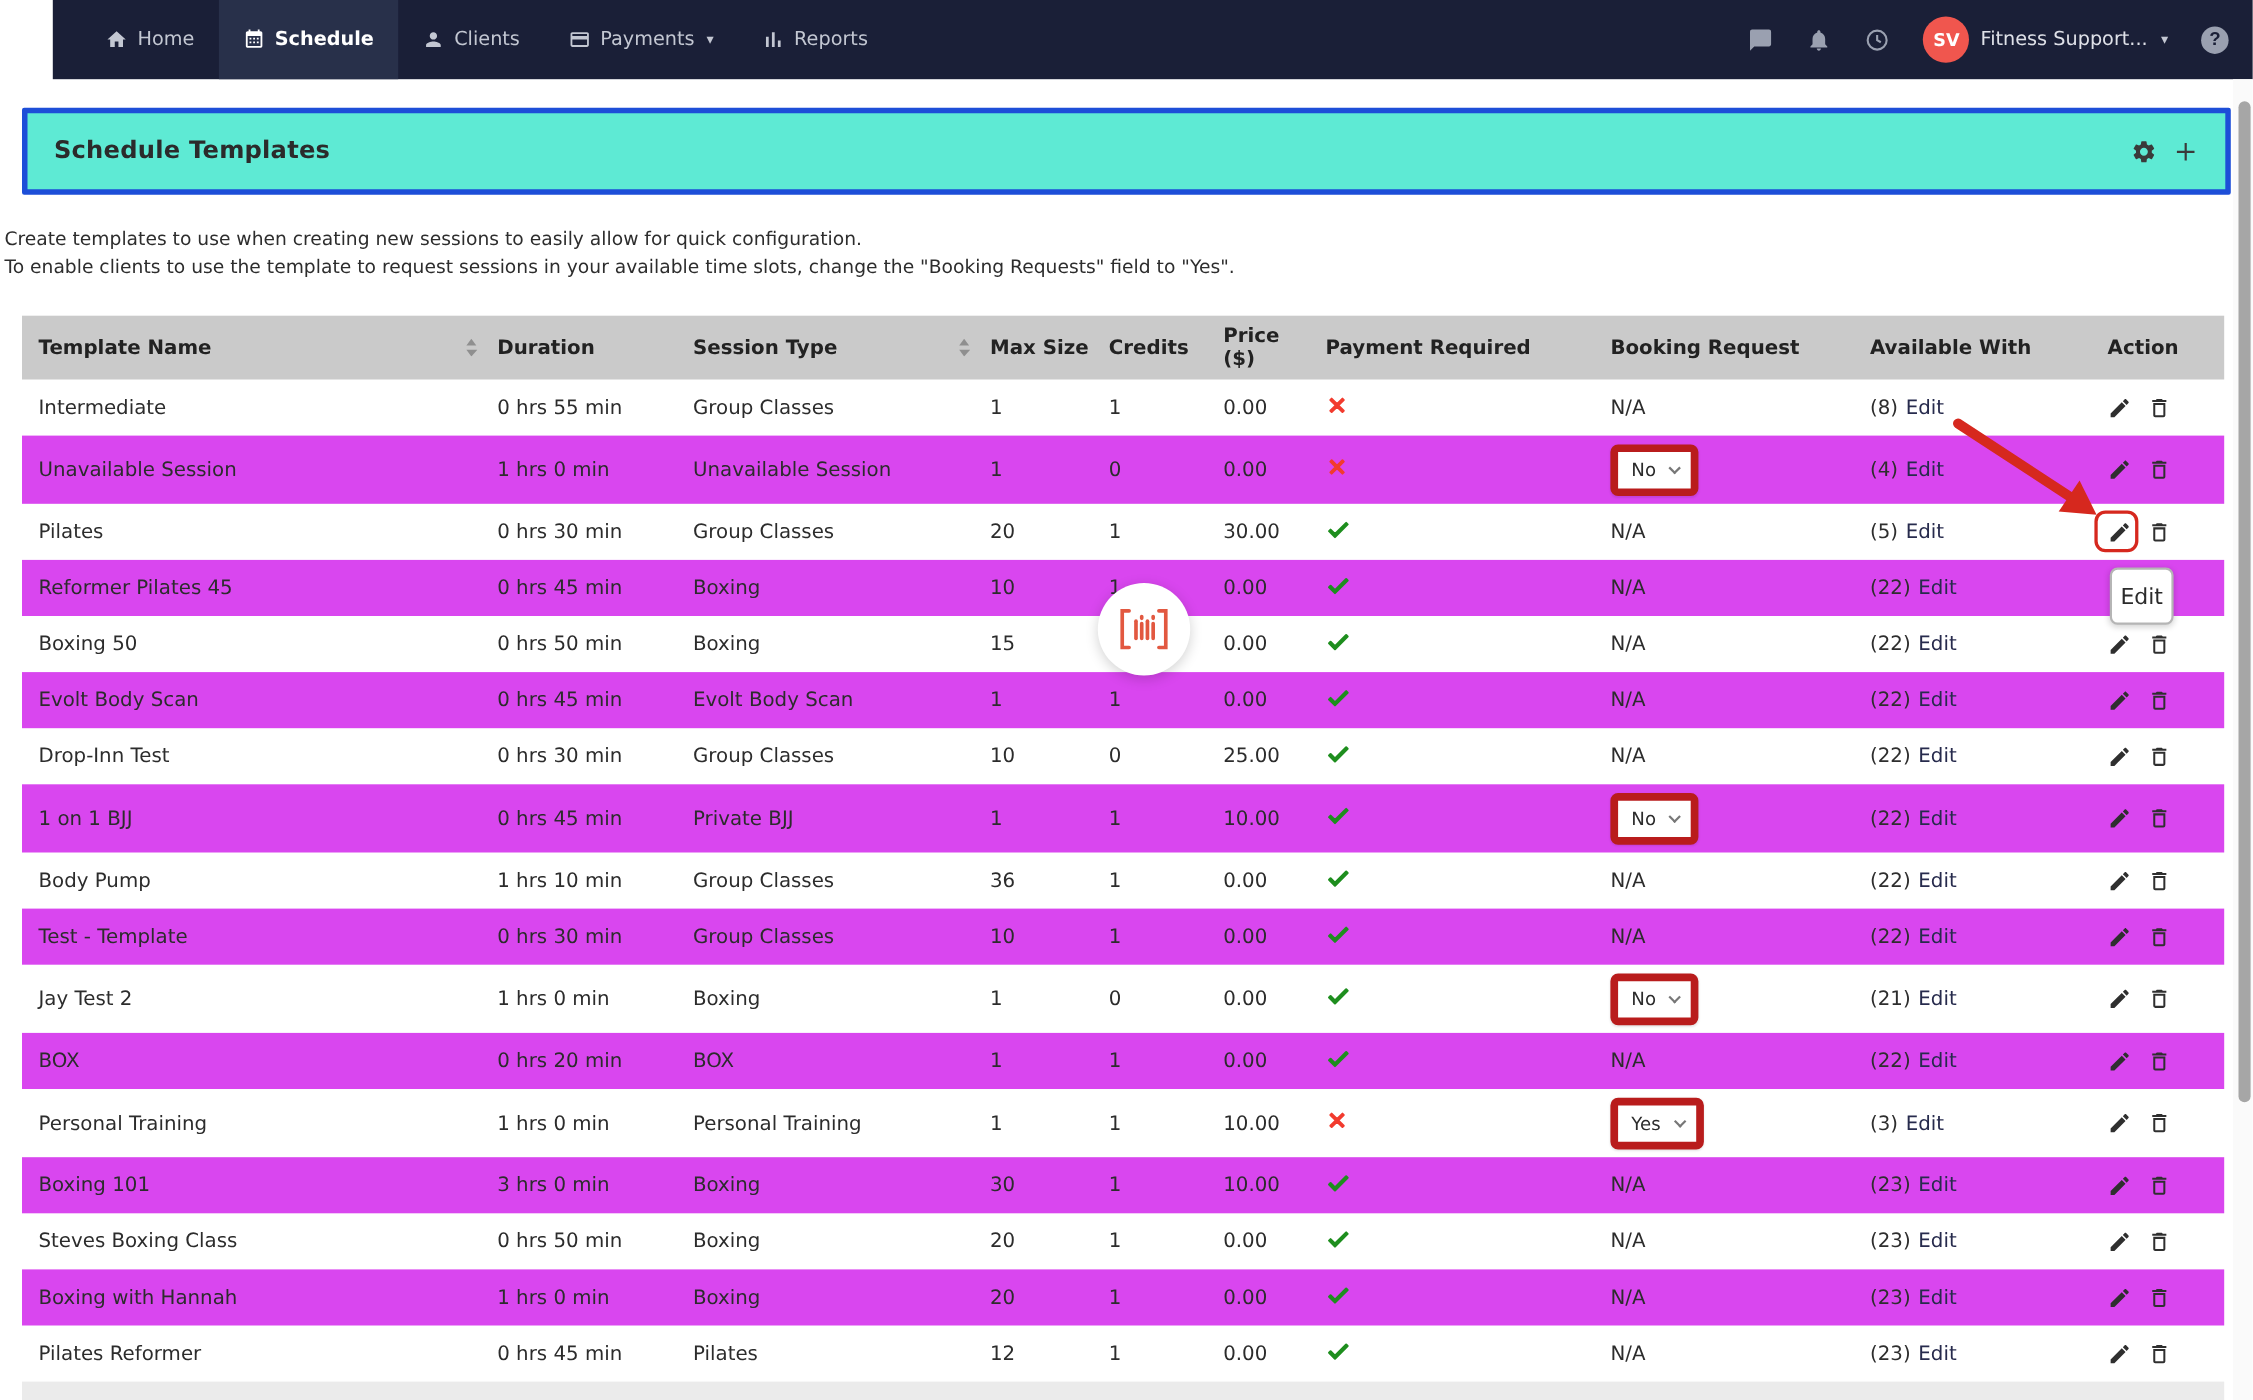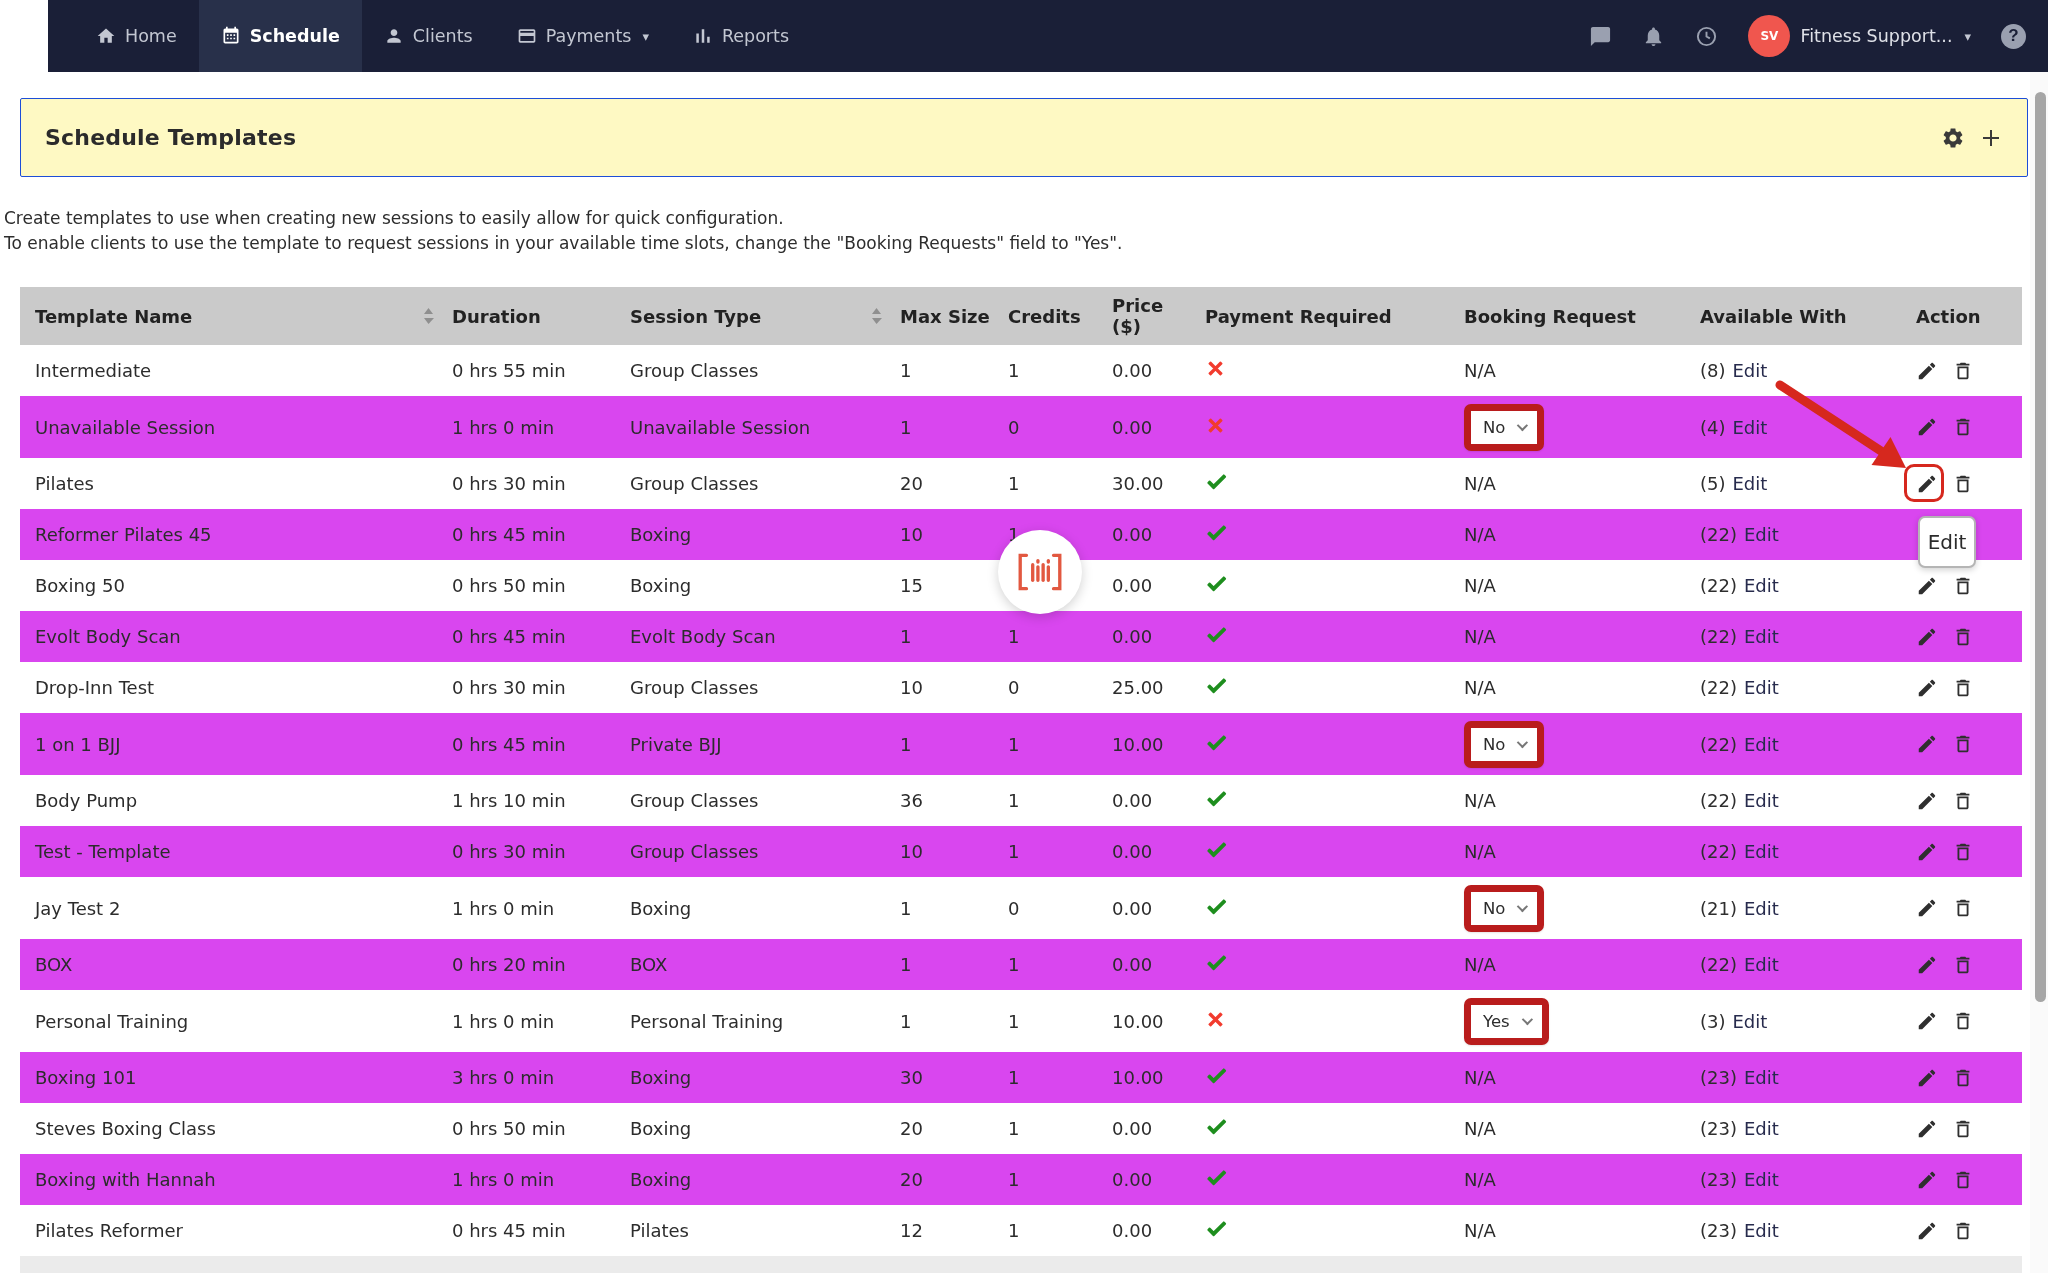--- a/index.html
+++ b/index.html
@@ -12,27 +12,27 @@
   .nav-item { display:flex; align-items:center; gap:9px; padding:0 22px; color:#c3c7d2; font-size:17.5px; cursor:pointer; }
   .nav-item svg { width:20px; height:20px; fill:currentColor; }
   .nav-item.active { background:#28304a; color:#ffffff; font-weight:bold; }
   .nav-caret { font-size:13px; margin-left:2px; color:#c3c7d2; }
   .nav-right { position:absolute; right:22px; top:0; height:72px; display:flex; align-items:center; gap:30px; }
   .icon-btn { background:none; border:none; cursor:pointer; display:flex; align-items:center; }
   .icon-btn svg { width:23px; height:23px; fill:#9aa0b0; }
   .icon-btn.stroke svg { fill:none; stroke:#9aa0b0; stroke-width:2; }
   .user-chip { display:flex; align-items:center; gap:10px; cursor:pointer; }
   .avatar { width:42px; height:42px; border-radius:50%; background:#f0564e; color:#fff; font-weight:bold;
-            font-size:12px; display:flex; align-items:center; justify-content:center; }
+            font-size:16px; display:flex; align-items:center; justify-content:center; }
   .user-name { color:#dfe1e8; font-size:17.5px; }
   .help-circle { width:25px; height:25px; border-radius:50%; background:#9aa0b0; color:#1a1f37;
                  font-weight:bold; font-size:17px; display:flex; align-items:center; justify-content:center; border:none; cursor:pointer; }
 
   
-  .header-card { margin:26px 20px 0 20px; height:79px; background:#fef9c3; border:1px solid #1d4ed8; border-radius:2px;
+  .header-card { margin:26px 20px 0 20px; height:79px; background:#5eead4; border:5px solid #1d4ed8; border-radius:2px;
                  display:flex; align-items:center; justify-content:space-between; padding:0 24px; }
   .page-title { font-size:22px; font-weight:bold; color:#2b2b2b; letter-spacing:.2px; }
   .card-actions { display:flex; align-items:center; gap:14px; }
   .card-actions .icon-btn svg { fill:#3a3a3a; width:24px; height:24px; }
 
   
   .intro { margin:29px 20px 0 4px; font-size:17px; color:#2d2d2d; line-height:25px; }
 
   
   .tbl { margin:31px 26px 0 20px; width:2002px; }

